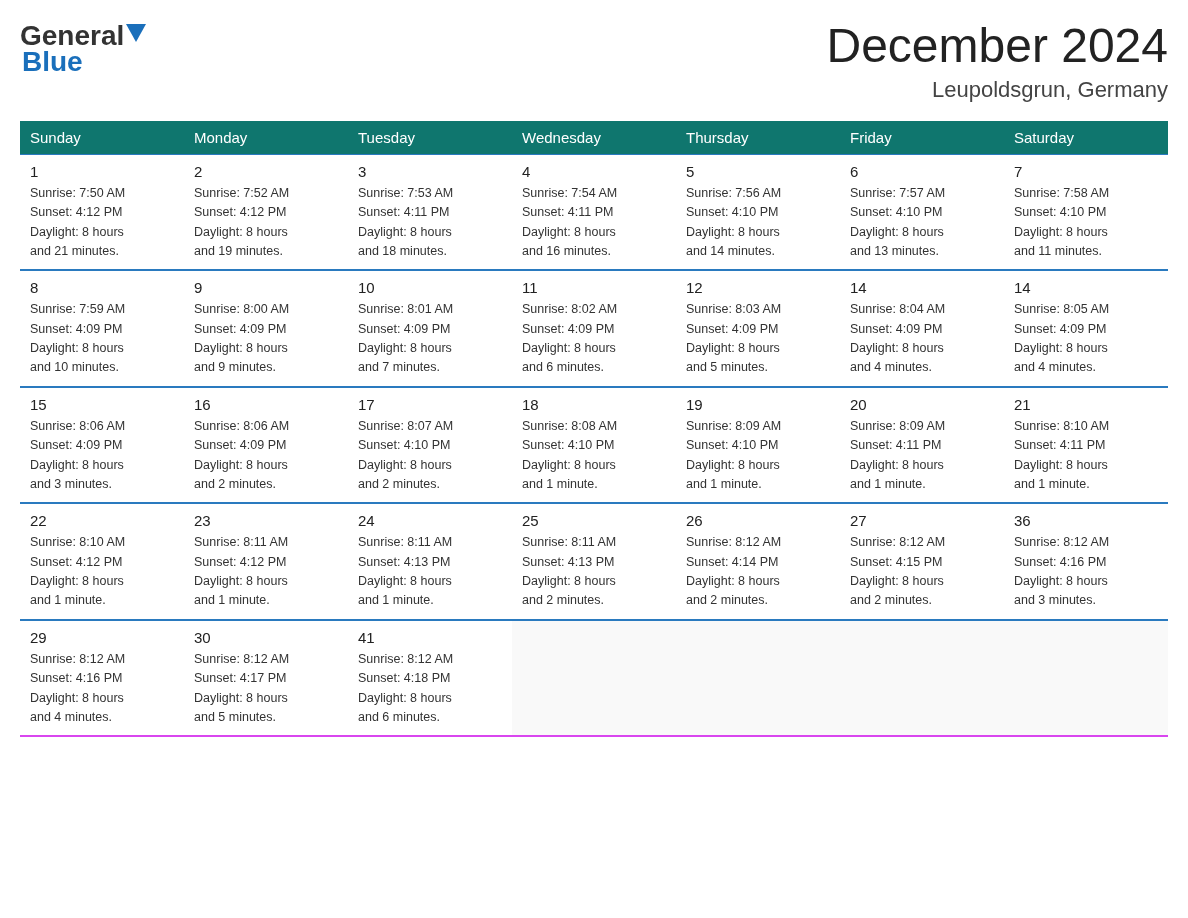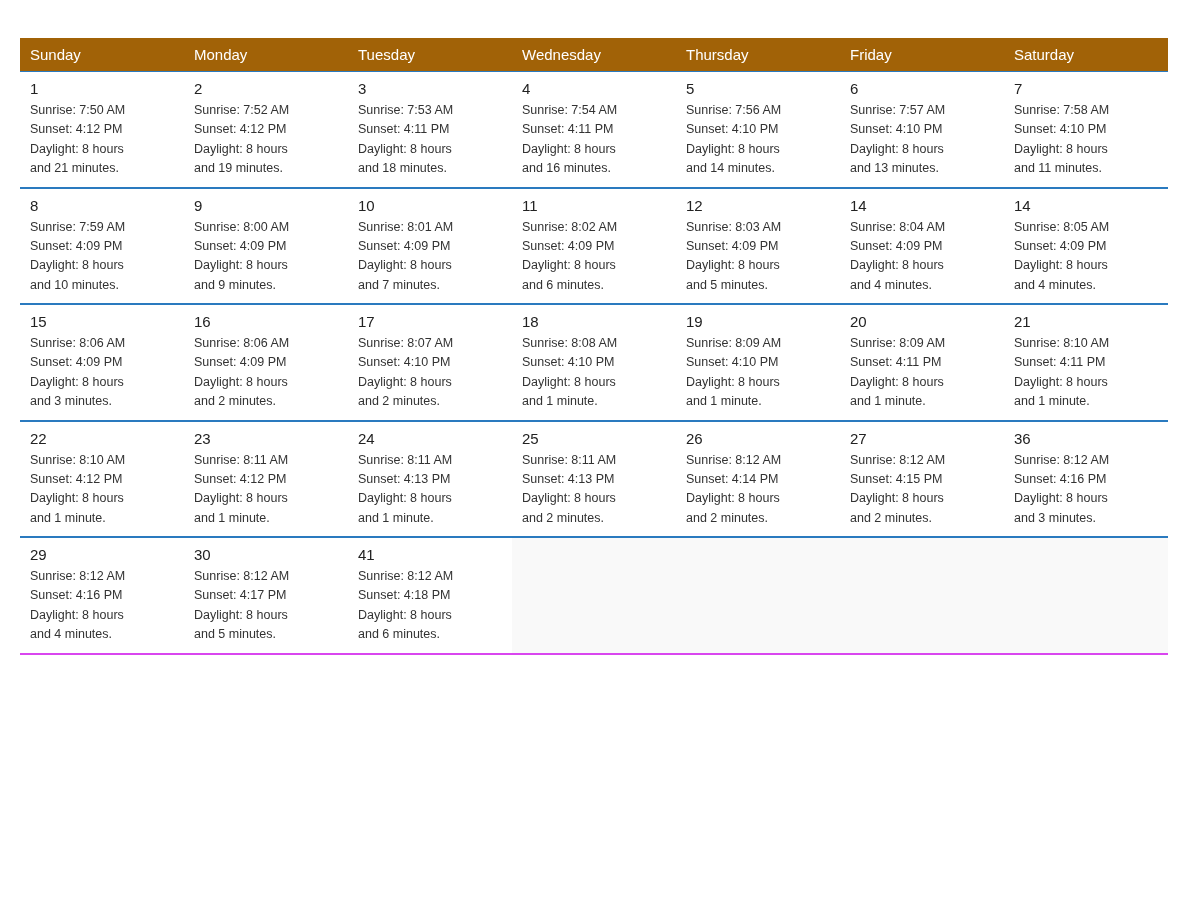--- a/index.html
+++ b/index.html
@@ -38,21 +38,21 @@
       font-size: 22px;
       color: #444;
       margin-top: 4px;
     }
     .calendar-table {
       width: 100%;
       border-collapse: collapse;
       table-layout: fixed;
     }
     .calendar-table th {
-      background-color: #a16207;
+      background-color: #0f766e;
       color: #fff;
       padding: 8px 10px;
       font-size: 15px;
       font-weight: normal;
       text-align: left;
       border: 1px solid #2a7abf;
     }
     .calendar-table td {
       vertical-align: top;
       padding: 8px 10px;
@@ -97,20 +97,33 @@
     }
     
     .calendar-table tbody tr:first-child td {
       border-top: none;
     }
   </style>
 </head>
 <body>
 
 <div class="header">
+  <div class="logo-wrapper">
+    <div class="logo-row1">
+      <span style="font-size:28px;font-weight:bold;color:#333;font-family:Arial,sans-serif;">General</span>
+      <svg width="22" height="22" viewBox="0 0 22 22" style="margin-left:2px;margin-top:-2px;">
+        <polygon points="0,0 20,0 10,18" fill="#1a6fbb"></polygon>
+      </svg>
+    </div>
+    <div style="font-size:28px;font-weight:bold;color:#1a6fbb;font-family:Arial,sans-serif;margin-top:-6px;margin-left:2px;">Blue</div>
+  </div>
+  <div class="title-section">
+    <div class="month-title">December 2024</div>
+    <div class="location-title">Leupoldsgrun, Germany</div>
+  </div>
 </div>
 
 <table class="calendar-table">
   <thead>
     <tr>
       <th>Sunday</th>
       <th>Monday</th>
       <th>Tuesday</th>
       <th>Wednesday</th>
       <th>Thursday</th>

